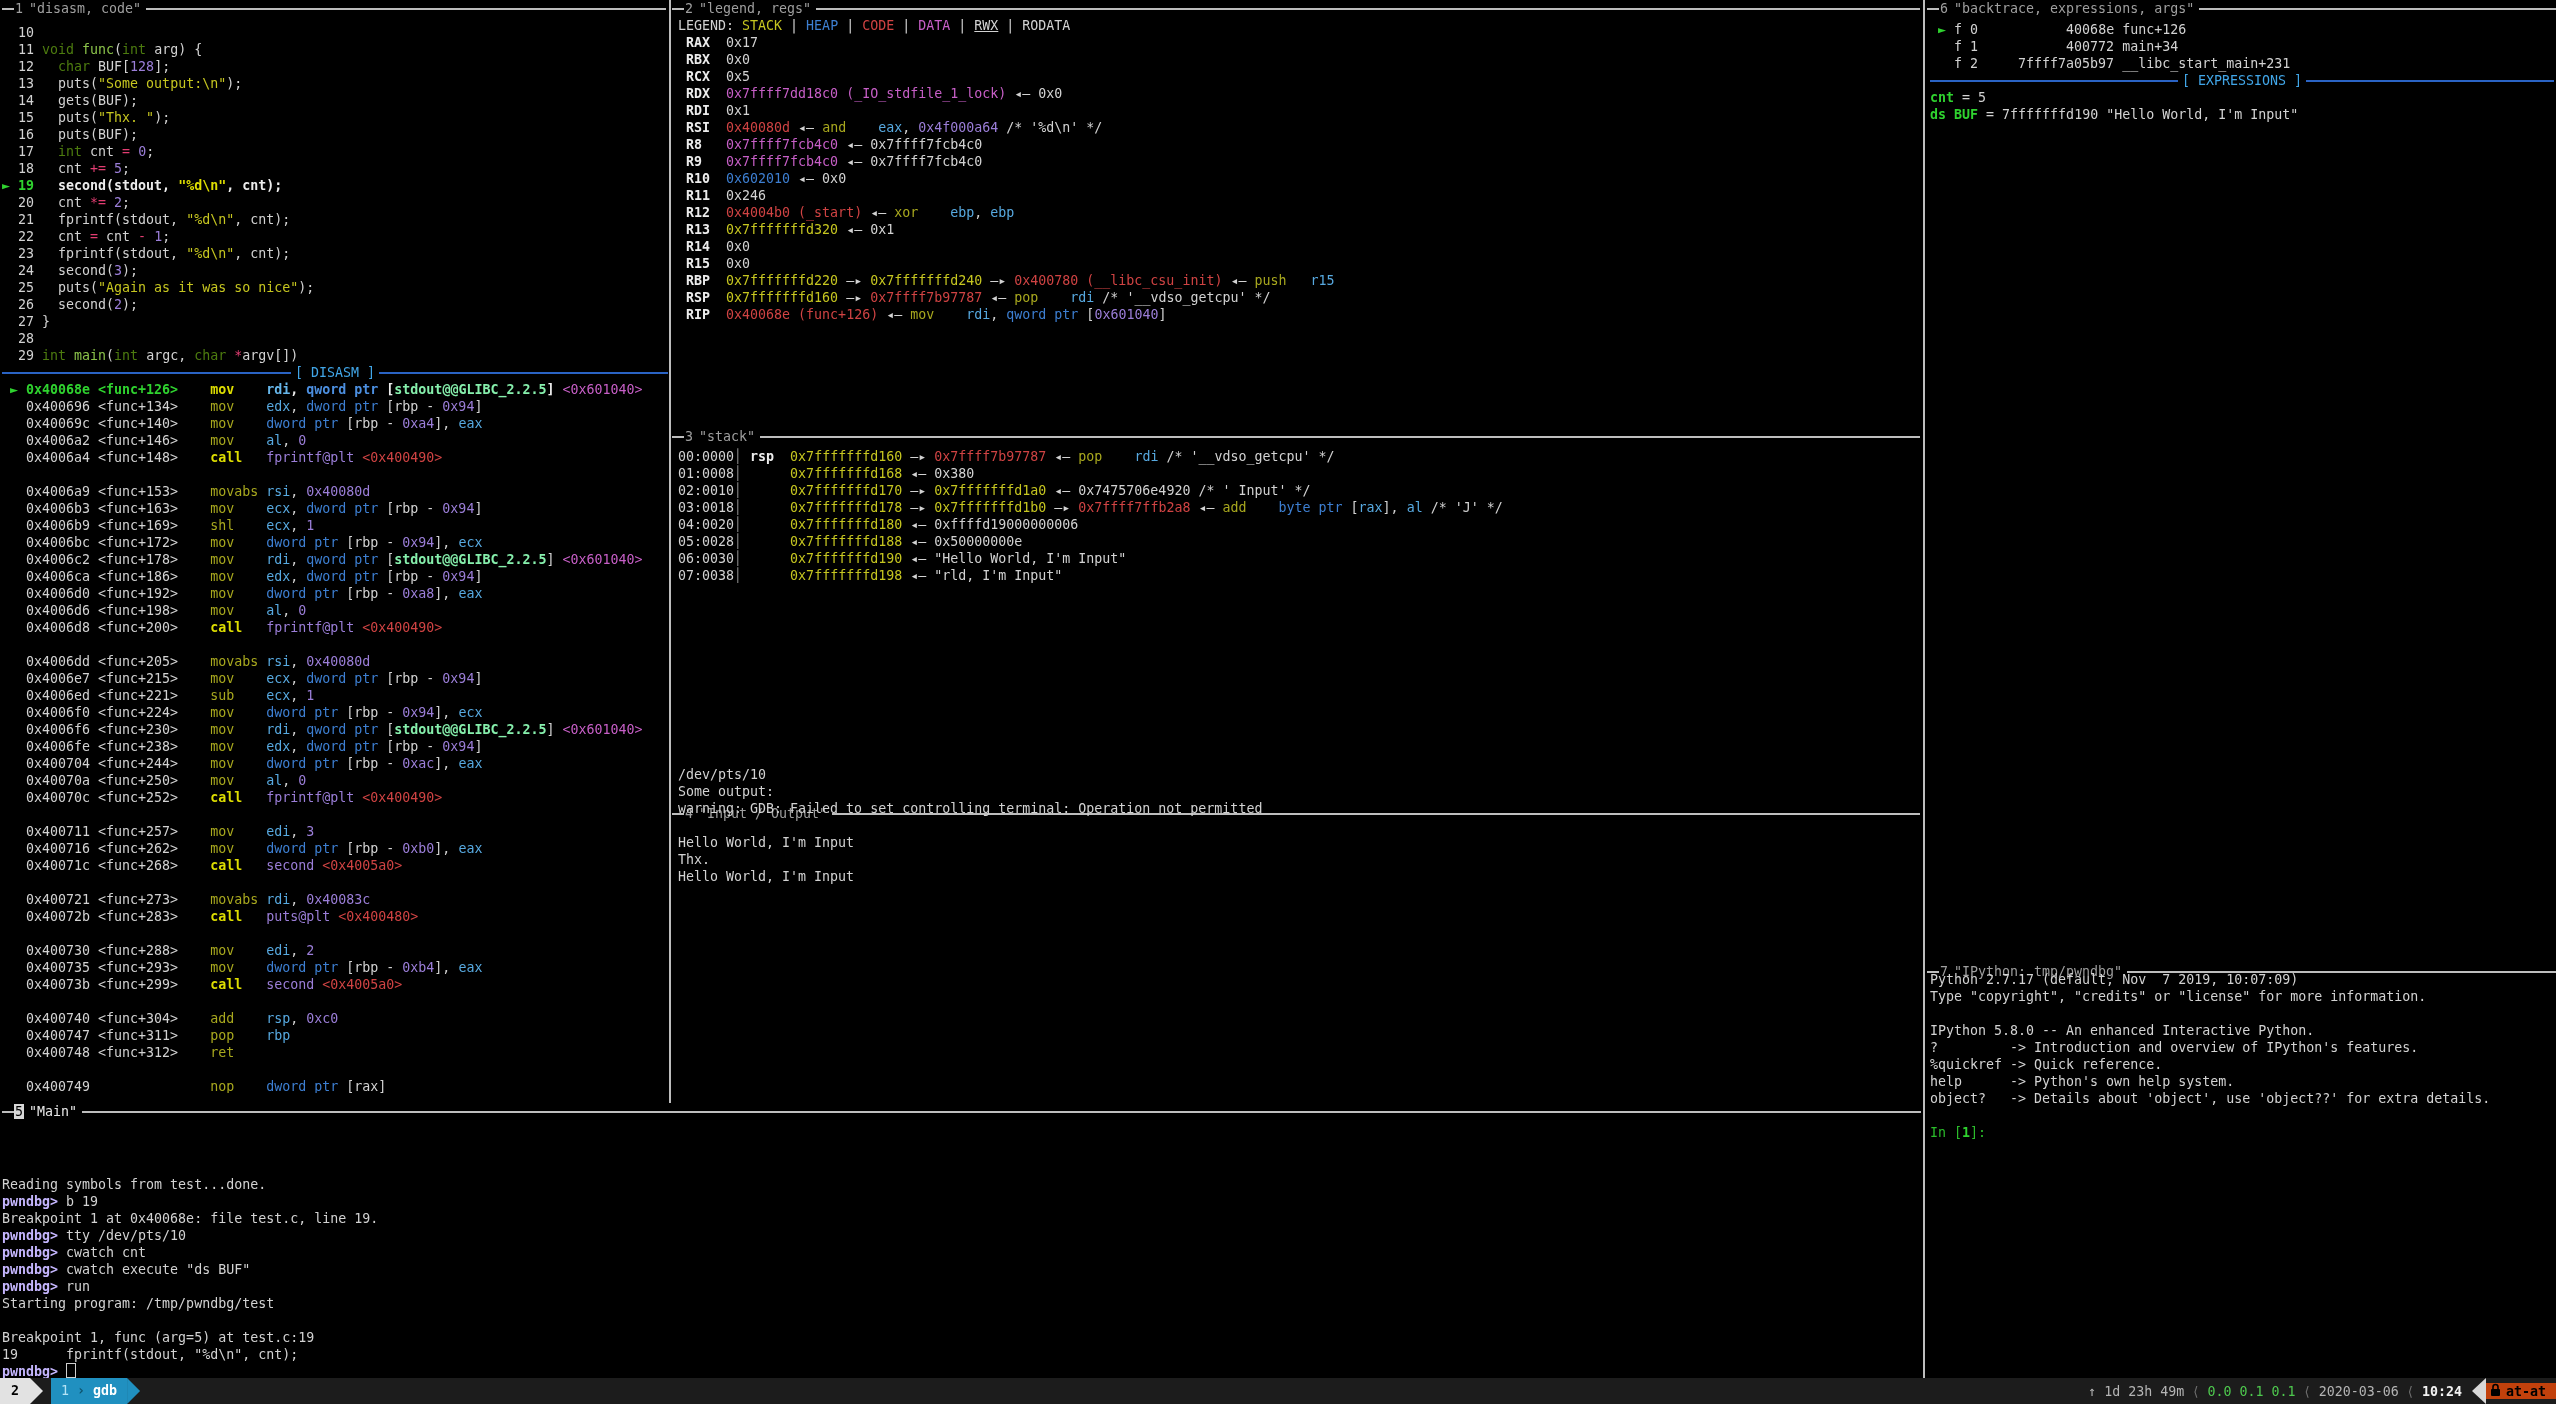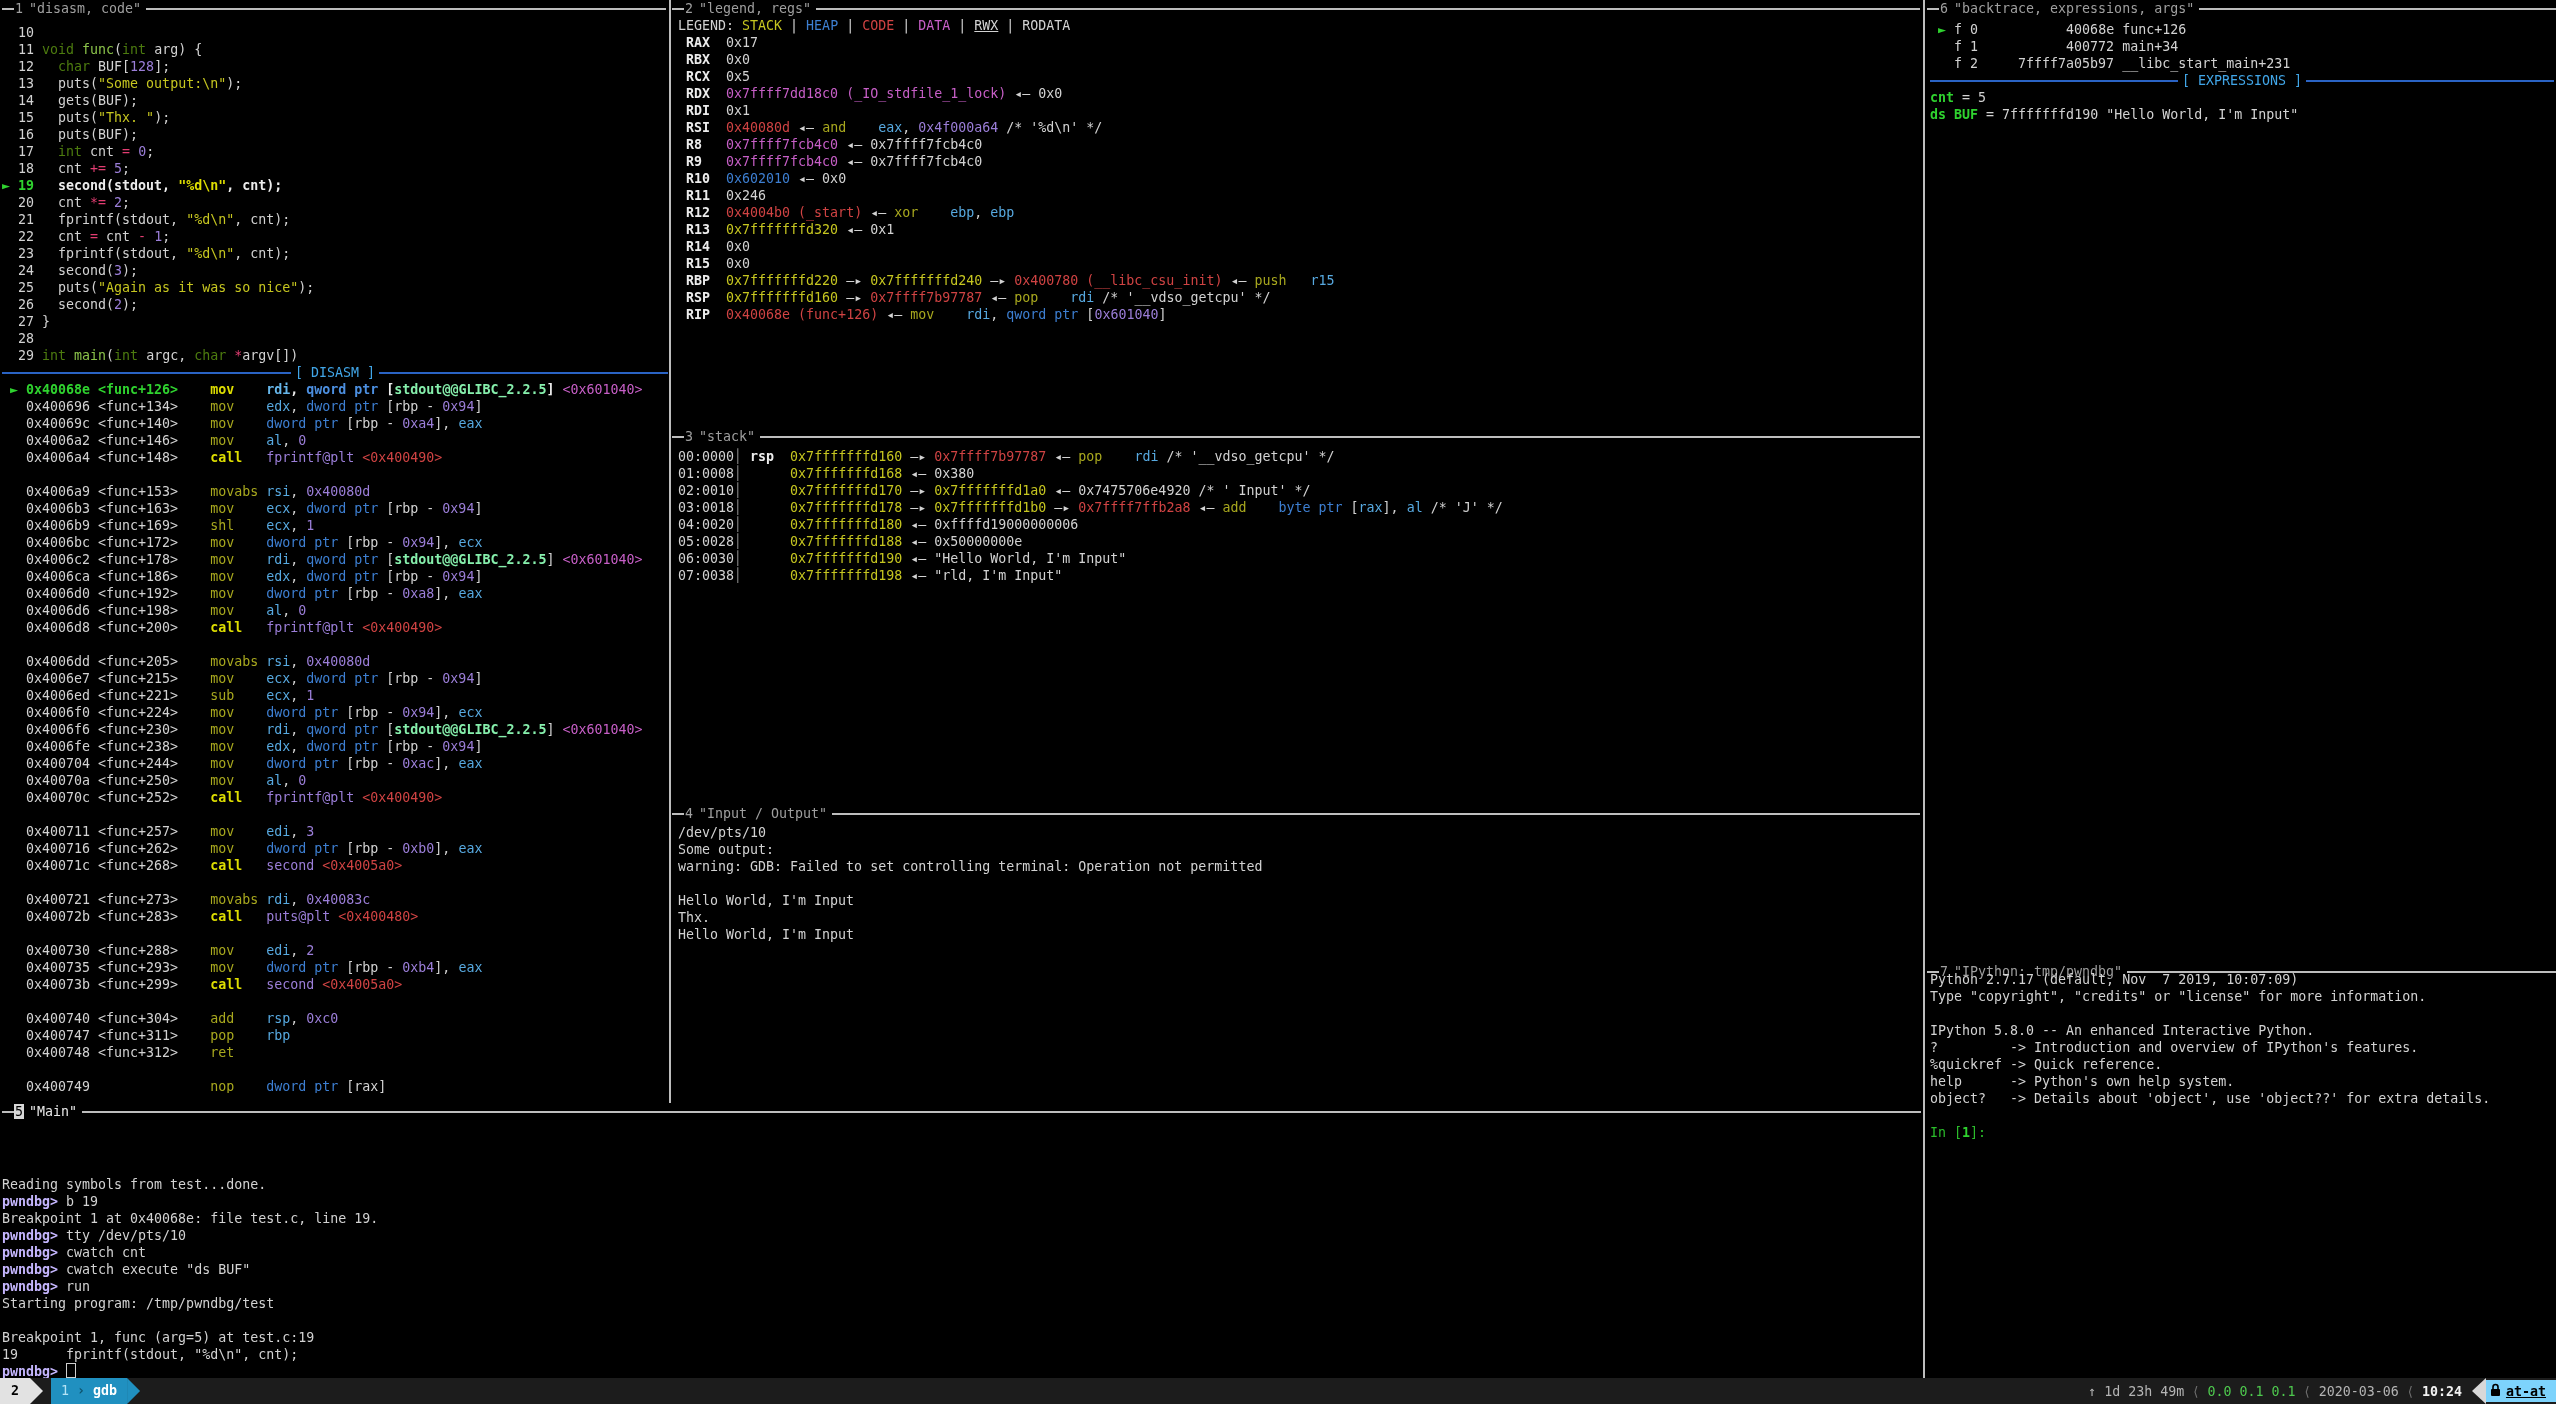--- a/index.html
+++ b/index.html
@@ -58,21 +58,21 @@
   .sb-win-idx{color:#b5e3f5;}
   .sb-win-sep{color:#0e546e;margin:0 8px;font-weight:bold;}
   .sb-win-name{color:#fff;font-weight:bold;}
   .arr-blue{background:#2090c0;clip-path:polygon(0 0,100% 50%,0 100%);}
   .sb-right{display:flex;align-items:center;height:26px;color:#b4b4b4;}
   .sb-dim{color:#b4b4b4;}
   .sb-sep{color:#6f6f6f;margin:0 9px;font-family:"DejaVu Sans",sans-serif;}
   .sb-load{color:#4ec94e;}
   .sb-time{color:#f2f2f2;font-weight:bold;}
   .arrL{width:14px;height:26px;background:#d8d8d8;clip-path:polygon(100% 0,0 50%,100% 100%);margin-left:10px;}
-  .sb-host{display:flex;align-items:center;background:#7dd3fc;color:#000;font-weight:bold;height:22px;padding:0 10px 0 4px;text-decoration:underline;}
+  .sb-host{display:flex;align-items:center;background:#c2410c;color:#000;font-weight:bold;height:16px;padding:0 10px 0 4px;}
   .sb-host svg{margin-right:5px;}
 </style>
 </head>
 <body>
 
 <div class="pane-header" style="left:2px;top:0;width:664px;">
   <span class="ph-pre"></span><span class="ph-num">1</span><span class="ph-title">"disasm, code"</span><span class="ph-fill"></span>
 </div>
 <div class="pane-header" style="left:672px;top:0;width:1248px;">
   <span class="ph-pre"></span><span class="ph-num">2</span><span class="ph-title">"legend, regs"</span><span class="ph-fill"></span>
@@ -185,21 +185,21 @@
 <div class="pcontent" style="left:678px;top:448px;width:1244px;height:356px;">
     <div class="tl"><span class="t-w">00:0000</span><span class="t-g">│</span><span class="t-W"> rsp  </span><span class="t-y">0x7fffffffd160</span><span class="t-w"> —▸ </span><span class="t-r">0x7ffff7b97787</span><span class="t-w"> ◂— </span><span class="t-o">pop</span><span class="t-w">    </span><span class="t-C">rdi</span><span class="t-w"> /* '__vdso_getcpu' */</span></div>
     <div class="tl"><span class="t-w">01:0008</span><span class="t-g">│</span><span class="t-w">      </span><span class="t-y">0x7fffffffd168</span><span class="t-w"> ◂— 0x380</span></div>
     <div class="tl"><span class="t-w">02:0010</span><span class="t-g">│</span><span class="t-w">      </span><span class="t-y">0x7fffffffd170</span><span class="t-w"> —▸ </span><span class="t-y">0x7fffffffd1a0</span><span class="t-w"> ◂— 0x7475706e4920 /* ' Input' */</span></div>
     <div class="tl"><span class="t-w">03:0018</span><span class="t-g">│</span><span class="t-w">      </span><span class="t-y">0x7fffffffd178</span><span class="t-w"> —▸ </span><span class="t-y">0x7fffffffd1b0</span><span class="t-w"> —▸ </span><span class="t-r">0x7ffff7ffb2a8</span><span class="t-w"> ◂— </span><span class="t-o">add</span><span class="t-w">    </span><span class="t-B">byte ptr </span><span class="t-w">[</span><span class="t-C">rax</span><span class="t-w">], </span><span class="t-C">al</span><span class="t-w"> /* 'J' */</span></div>
     <div class="tl"><span class="t-w">04:0020</span><span class="t-g">│</span><span class="t-w">      </span><span class="t-y">0x7fffffffd180</span><span class="t-w"> ◂— 0xffffd19000000006</span></div>
     <div class="tl"><span class="t-w">05:0028</span><span class="t-g">│</span><span class="t-w">      </span><span class="t-y">0x7fffffffd188</span><span class="t-w"> ◂— 0x50000000e</span></div>
     <div class="tl"><span class="t-w">06:0030</span><span class="t-g">│</span><span class="t-w">      </span><span class="t-y">0x7fffffffd190</span><span class="t-w"> ◂— "Hello World, I'm Input"</span></div>
     <div class="tl"><span class="t-w">07:0038</span><span class="t-g">│</span><span class="t-w">      </span><span class="t-y">0x7fffffffd198</span><span class="t-w"> ◂— "rld, I'm Input"</span></div>
   </div>
-<div class="pcontent" style="left:678px;top:824px;width:1244px;height:292px;">
+<div class="pcontent" style="left:678px;top:766px;width:1244px;height:292px;">
     <div class="tl"><span class="t-w">/dev/pts/10</span></div>
     <div class="tl"><span class="t-w">Some output:</span></div>
     <div class="tl"><span class="t-w">warning: GDB: Failed to set controlling terminal: Operation not permitted</span></div>
     <div class="tl"></div>
     <div class="tl"><span class="t-w">Hello World, I'm Input</span></div>
     <div class="tl"><span class="t-w">Thx. </span></div>
     <div class="tl"><span class="t-w">Hello World, I'm Input</span></div>
   </div>
 <div class="pcontent" style="left:2px;top:1176px;width:1918px;height:202px;">
     <div class="tl"><span class="t-w">Reading symbols from test...done.</span></div>

